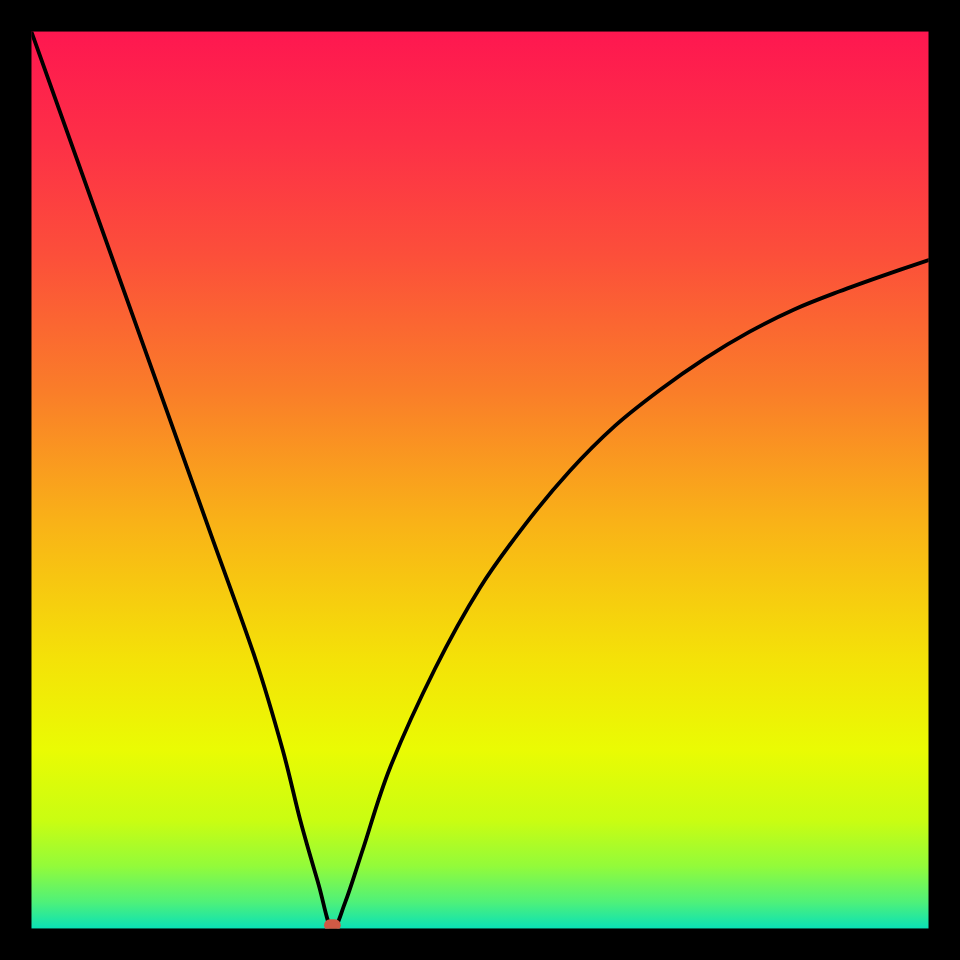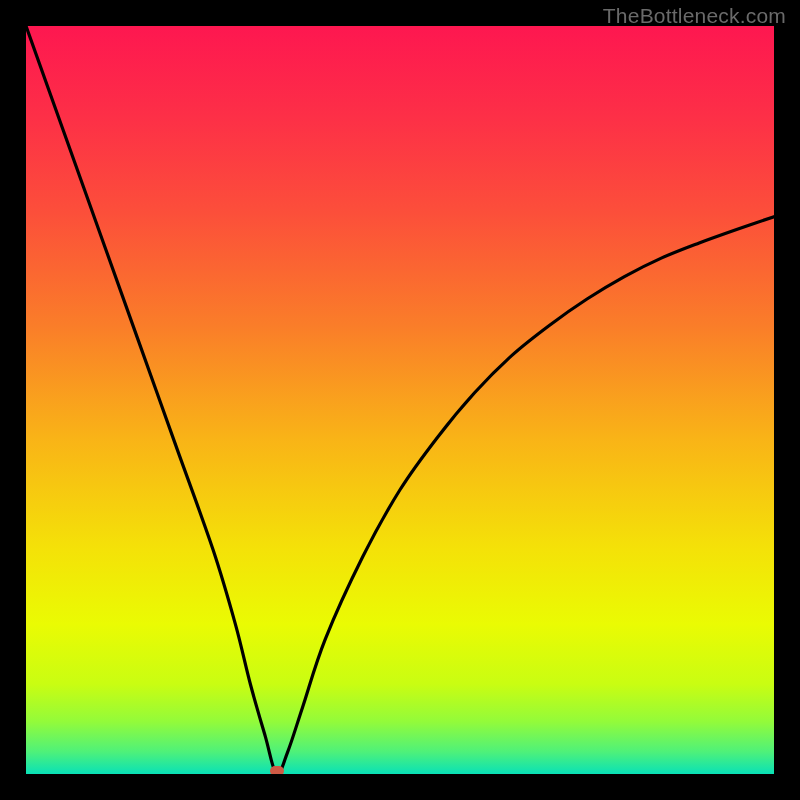--- a/index.html
+++ b/index.html
@@ -76,14 +76,13 @@
       <rect x="0" y="0" width="748" height="748" fill="url(#bg)"></rect>
     </svg>
 
     <svg class="curve" viewBox="0 0 748 748" preserveAspectRatio="none">
       <path id="curve-path" d="M 0 0 C 6.233333333333333 17.453333333333337, 24.93333333333333 69.81333333333336, 37.4 104.72000000000003 C 49.86666666666667 139.6266666666667, 62.33333333333333 174.5333333333334, 74.8 209.44000000000005 C 87.26666666666667 244.34666666666672, 99.73333333333333 279.2533333333334, 112.2 314.16 C 124.66666666666667 349.06666666666666, 137.13333333333333 383.97333333333336, 149.6 418.88 C 162.06666666666666 453.78666666666663, 177.02666666666667 493.68, 187 523.6 C 196.97333333333333 553.52, 203.2066666666667 575.96, 209.44000000000003 598.4 C 215.67333333333335 620.8399999999999, 219.41333333333336 639.54, 224.4 658.24 C 229.38666666666666 676.94, 234.99666666666667 695.64, 239.36 710.6 C 243.72333333333336 725.5600000000001, 246.84 745.5066666666667, 250.58 748 C 254.32000000000002 750.4933333333333, 257.43666666666667 736.78, 261.8 725.56 C 266.16333333333336 714.3399999999999, 270.52666666666664 699.3800000000001, 276.76 680.6800000000001 C 282.99333333333334 661.98, 289.22666666666663 638.2933333333333, 299.2 613.36 C 309.17333333333335 588.4266666666667, 324.1333333333333 556.0133333333333, 336.6 531.08 C 349.0666666666667 506.1466666666667, 361.5333333333333 483.70666666666665, 374 463.76 C 386.4666666666667 443.81333333333333, 398.9333333333334 427.6066666666666, 411.40000000000003 411.4 C 423.8666666666667 395.1933333333333, 436.33333333333337 380.23333333333335, 448.8 366.52 C 461.26666666666665 352.8066666666666, 473.73333333333335 340.3399999999999, 486.2 329.11999999999995 C 498.66666666666663 317.9, 511.1333333333333 308.54999999999995, 523.6 299.2 C 536.0666666666667 289.85, 548.5333333333333 281.12333333333333, 561 273.02 C 573.4666666666667 264.91666666666663, 585.9333333333333 257.43666666666667, 598.4 250.57999999999998 C 610.8666666666667 243.72333333333333, 623.3333333333333 237.48999999999998, 635.8 231.88 C 648.2666666666667 226.27, 660.7333333333333 221.6573333333334, 673.2 216.92000000000007 C 685.6666666666667 212.18266666666673, 698.1333333333333 207.81933333333336, 710.6 203.45600000000002 C 723.0666666666667 199.09266666666667, 741.7666666666667 192.85933333333335, 748 190.74" fill="none" stroke="#000000" stroke-width="3.2" stroke-linecap="round" stroke-linejoin="round"></path>
     </svg>
 
     <div class="marker" id="marker" style="left: 250.58px; top: 745px; background: rgb(207, 90, 69);"></div>
   </div>
 
-  <div class="watermark">TheBottleneck.com</div>
 </div>
 
 </body></html>

